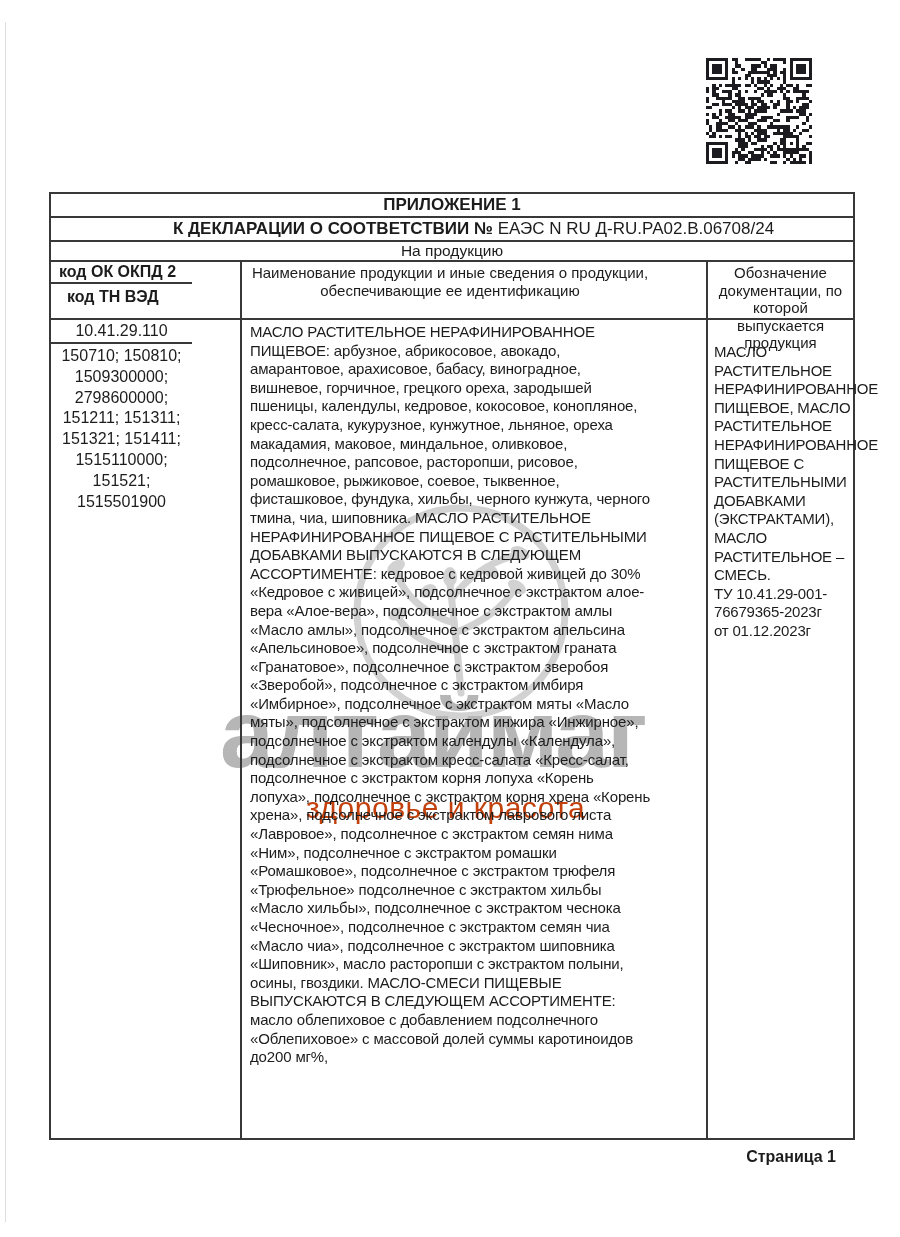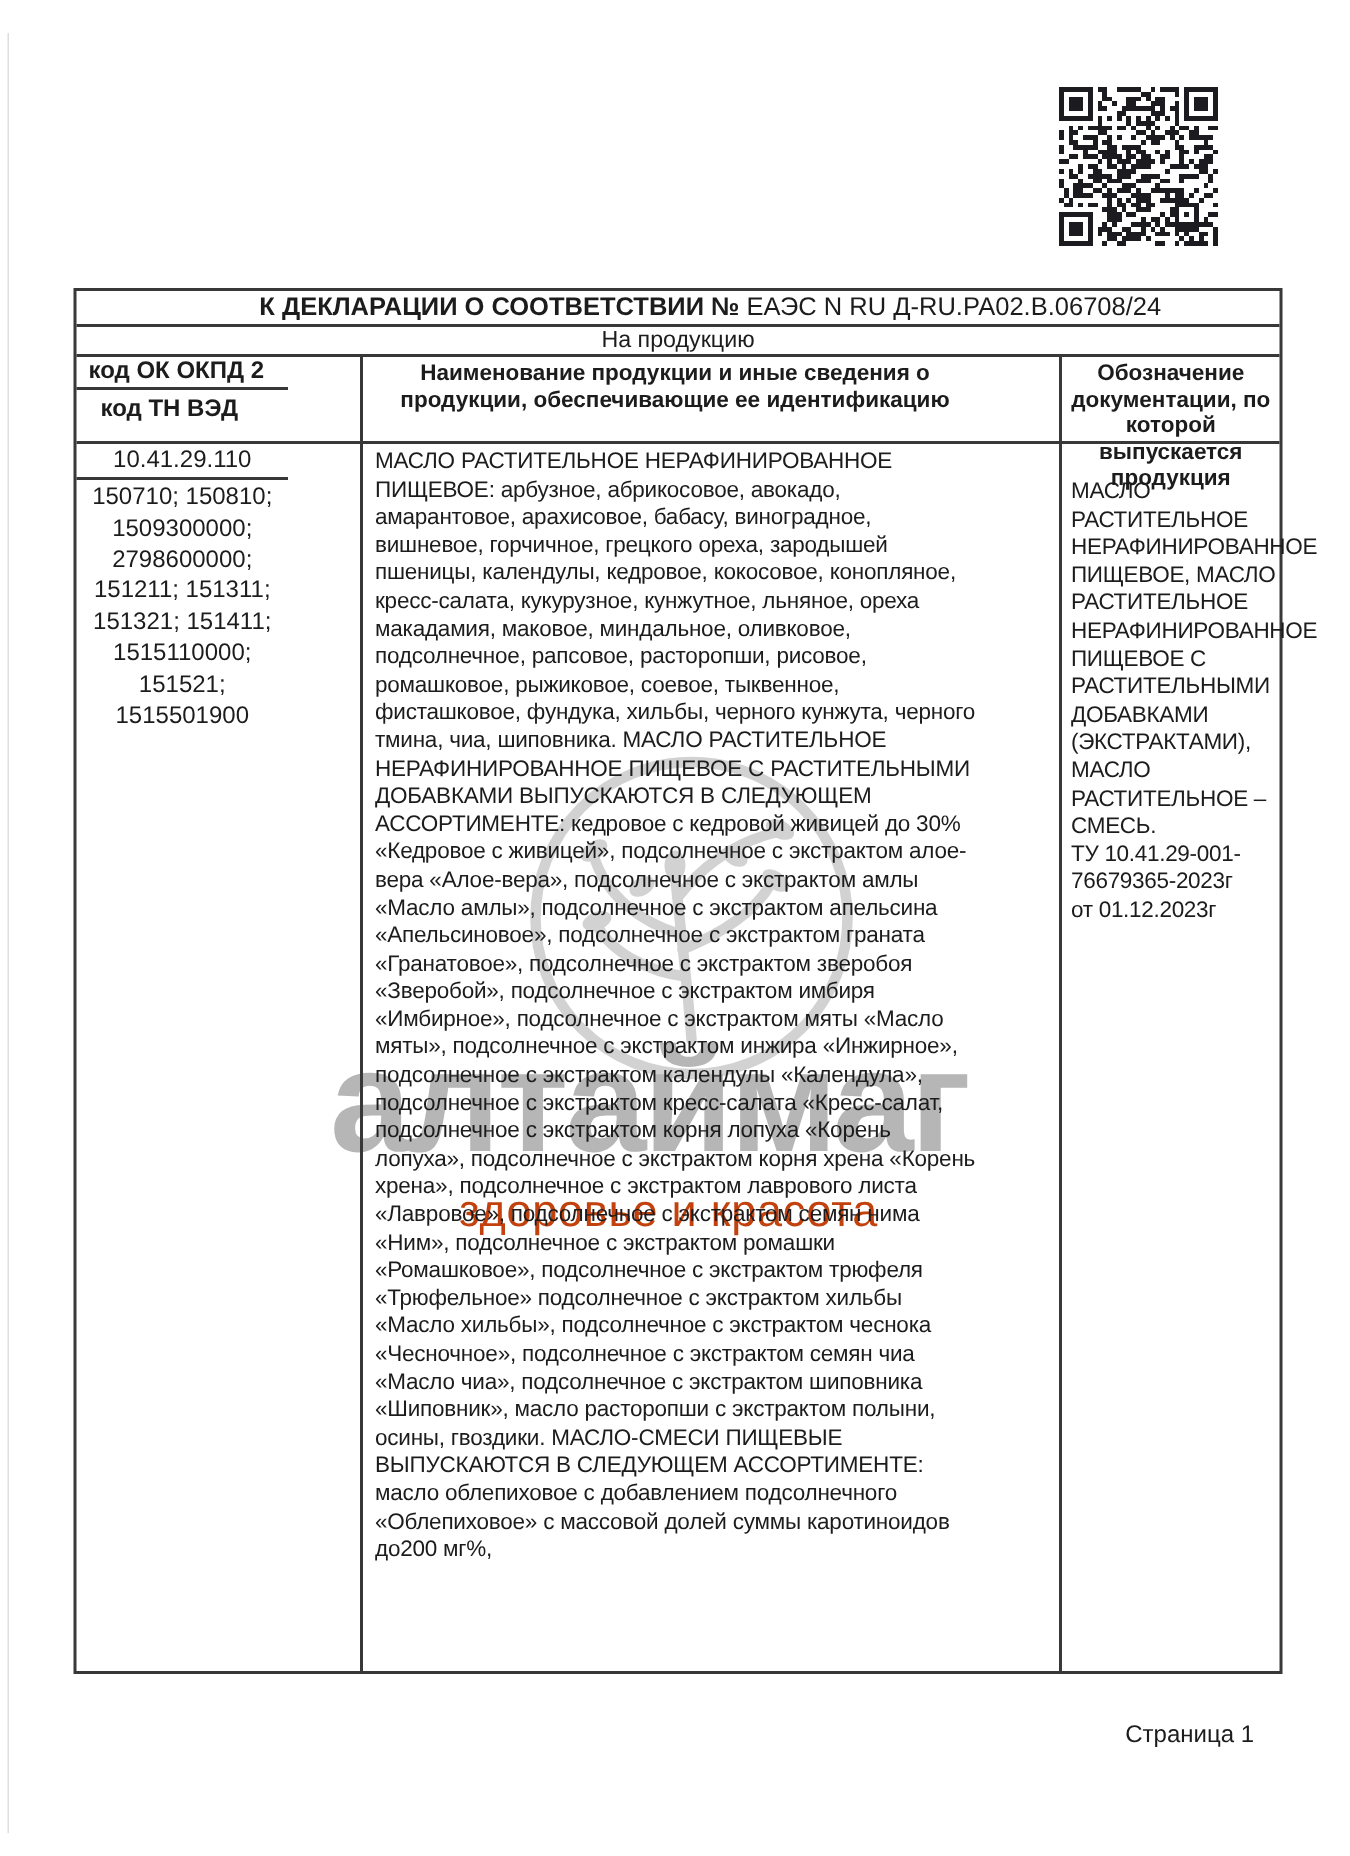--- a/index.html
+++ b/index.html
@@ -39,38 +39,38 @@
   .t-row.decl{height:22px;line-height:21px;font-size:17px;}
   .t-row.decl .b{font-weight:bold;margin-left:43px;}
   .t-row.sub{height:18px;line-height:18px;font-size:15.5px;}
 
   .t-grid{display:grid;grid-template-columns:141px 418px 1fr;gap:48px;}
   .t-grid.head{border-bottom:2px solid #383838;height:56px;}
   .c2h,.c3h,.c2,.c3{border-left:2px solid #383838;}
 
   .c1h-top{height:20px;border-bottom:2px solid #383838;font-weight:bold;font-size:16px;line-height:20px;padding-left:8px;}
   .c1h-bot{font-weight:bold;font-size:16px;line-height:20px;padding:3px 0 0 16px;}
-  .c2h,.c3h{font-weight:bold;font-size:15px;line-height:17.6px;text-align:center;padding:2px 4px 0 4px;box-sizing:border-box;}
+  .c2h,.c3h{font-weight:normal;font-size:15px;line-height:17.6px;text-align:center;padding:2px 4px 0 4px;box-sizing:border-box;}
 
   .t-grid.body{min-height:818px;}
   .c1{font-size:16px;text-align:center;}
   .okpd{height:22px;line-height:22px;border-bottom:2px solid #383838;}
   .codes{padding-top:2px;line-height:20.8px;}
   .c2{
     font-size:15px;line-height:18.6px;letter-spacing:-0.15px;
     padding:3px 7px 0 8px;box-sizing:border-box;text-align:left;
   }
   .c3{
     font-size:15px;line-height:18.6px;letter-spacing:-0.2px;
     padding:3px 4px 0 6px;box-sizing:border-box;text-align:left;
     white-space:pre-line;
     margin-top:20px;
   }
 
-  .footer{position:absolute;left:700px;top:1148px;width:136px;text-align:right;font-size:16px;z-index:2;}
+  .footer{position:absolute;left:700px;top:1148px;width:136px;text-align:right;font-size:16px;z-index:2;font-weight:bold;}
 </style>
 </head>
 <body>
 
 <div class="page">
 
   <div class="scan-edge"></div>
 
   <svg id="qr" class="qr" xmlns="http://www.w3.org/2000/svg" viewBox="0 0 106 106" shape-rendering="crispEdges">
       <path d="M0.00 0.00h3.21v3.21h-3.21zM3.21 0.00h3.21v3.21h-3.21zM6.42 0.00h3.21v3.21h-3.21zM9.64 0.00h3.21v3.21h-3.21zM12.85 0.00h3.21v3.21h-3.21zM16.06 0.00h3.21v3.21h-3.21zM19.27 0.00h3.21v3.21h-3.21zM25.70 0.00h3.21v3.21h-3.21zM28.91 0.00h3.21v3.21h-3.21zM38.55 0.00h3.21v3.21h-3.21zM41.76 0.00h3.21v3.21h-3.21zM44.97 0.00h3.21v3.21h-3.21zM48.18 0.00h3.21v3.21h-3.21zM51.39 0.00h3.21v3.21h-3.21zM61.03 0.00h3.21v3.21h-3.21zM67.45 0.00h3.21v3.21h-3.21zM70.67 0.00h3.21v3.21h-3.21zM73.88 0.00h3.21v3.21h-3.21zM77.09 0.00h3.21v3.21h-3.21zM83.52 0.00h3.21v3.21h-3.21zM86.73 0.00h3.21v3.21h-3.21zM89.94 0.00h3.21v3.21h-3.21zM93.15 0.00h3.21v3.21h-3.21zM96.36 0.00h3.21v3.21h-3.21zM99.58 0.00h3.21v3.21h-3.21zM102.79 0.00h3.21v3.21h-3.21zM0.00 3.21h3.21v3.21h-3.21zM19.27 3.21h3.21v3.21h-3.21zM28.91 3.21h3.21v3.21h-3.21zM54.61 3.21h3.21v3.21h-3.21zM57.82 3.21h3.21v3.21h-3.21zM77.09 3.21h3.21v3.21h-3.21zM83.52 3.21h3.21v3.21h-3.21zM102.79 3.21h3.21v3.21h-3.21zM0.00 6.42h3.21v3.21h-3.21zM6.42 6.42h3.21v3.21h-3.21zM9.64 6.42h3.21v3.21h-3.21zM12.85 6.42h3.21v3.21h-3.21zM19.27 6.42h3.21v3.21h-3.21zM28.91 6.42h3.21v3.21h-3.21zM32.12 6.42h3.21v3.21h-3.21zM44.97 6.42h3.21v3.21h-3.21zM48.18 6.42h3.21v3.21h-3.21zM51.39 6.42h3.21v3.21h-3.21zM57.82 6.42h3.21v3.21h-3.21zM64.24 6.42h3.21v3.21h-3.21zM67.45 6.42h3.21v3.21h-3.21zM83.52 6.42h3.21v3.21h-3.21zM89.94 6.42h3.21v3.21h-3.21zM93.15 6.42h3.21v3.21h-3.21zM96.36 6.42h3.21v3.21h-3.21zM102.79 6.42h3.21v3.21h-3.21zM0.00 9.64h3.21v3.21h-3.21zM6.42 9.64h3.21v3.21h-3.21zM9.64 9.64h3.21v3.21h-3.21zM12.85 9.64h3.21v3.21h-3.21zM19.27 9.64h3.21v3.21h-3.21zM25.70 9.64h3.21v3.21h-3.21zM35.33 9.64h3.21v3.21h-3.21zM44.97 9.64h3.21v3.21h-3.21zM48.18 9.64h3.21v3.21h-3.21zM61.03 9.64h3.21v3.21h-3.21zM64.24 9.64h3.21v3.21h-3.21zM67.45 9.64h3.21v3.21h-3.21zM77.09 9.64h3.21v3.21h-3.21zM83.52 9.64h3.21v3.21h-3.21zM89.94 9.64h3.21v3.21h-3.21zM93.15 9.64h3.21v3.21h-3.21zM96.36 9.64h3.21v3.21h-3.21zM102.79 9.64h3.21v3.21h-3.21zM0.00 12.85h3.21v3.21h-3.21zM6.42 12.85h3.21v3.21h-3.21zM9.64 12.85h3.21v3.21h-3.21zM12.85 12.85h3.21v3.21h-3.21zM19.27 12.85h3.21v3.21h-3.21zM25.70 12.85h3.21v3.21h-3.21zM28.91 12.85h3.21v3.21h-3.21zM41.76 12.85h3.21v3.21h-3.21zM44.97 12.85h3.21v3.21h-3.21zM48.18 12.85h3.21v3.21h-3.21zM51.39 12.85h3.21v3.21h-3.21zM54.61 12.85h3.21v3.21h-3.21zM57.82 12.85h3.21v3.21h-3.21zM61.03 12.85h3.21v3.21h-3.21zM67.45 12.85h3.21v3.21h-3.21zM73.88 12.85h3.21v3.21h-3.21zM77.09 12.85h3.21v3.21h-3.21zM83.52 12.85h3.21v3.21h-3.21zM89.94 12.85h3.21v3.21h-3.21zM93.15 12.85h3.21v3.21h-3.21zM96.36 12.85h3.21v3.21h-3.21zM102.79 12.85h3.21v3.21h-3.21zM0.00 16.06h3.21v3.21h-3.21zM19.27 16.06h3.21v3.21h-3.21zM38.55 16.06h3.21v3.21h-3.21zM41.76 16.06h3.21v3.21h-3.21zM61.03 16.06h3.21v3.21h-3.21zM64.24 16.06h3.21v3.21h-3.21zM67.45 16.06h3.21v3.21h-3.21zM77.09 16.06h3.21v3.21h-3.21zM83.52 16.06h3.21v3.21h-3.21zM102.79 16.06h3.21v3.21h-3.21zM0.00 19.27h3.21v3.21h-3.21zM3.21 19.27h3.21v3.21h-3.21zM6.42 19.27h3.21v3.21h-3.21zM9.64 19.27h3.21v3.21h-3.21zM12.85 19.27h3.21v3.21h-3.21zM16.06 19.27h3.21v3.21h-3.21zM19.27 19.27h3.21v3.21h-3.21zM25.70 19.27h3.21v3.21h-3.21zM32.12 19.27h3.21v3.21h-3.21zM38.55 19.27h3.21v3.21h-3.21zM44.97 19.27h3.21v3.21h-3.21zM51.39 19.27h3.21v3.21h-3.21zM57.82 19.27h3.21v3.21h-3.21zM64.24 19.27h3.21v3.21h-3.21zM70.67 19.27h3.21v3.21h-3.21zM77.09 19.27h3.21v3.21h-3.21zM83.52 19.27h3.21v3.21h-3.21zM86.73 19.27h3.21v3.21h-3.21zM89.94 19.27h3.21v3.21h-3.21zM93.15 19.27h3.21v3.21h-3.21zM96.36 19.27h3.21v3.21h-3.21zM99.58 19.27h3.21v3.21h-3.21zM102.79 19.27h3.21v3.21h-3.21zM25.70 22.48h3.21v3.21h-3.21zM44.97 22.48h3.21v3.21h-3.21zM51.39 22.48h3.21v3.21h-3.21zM54.61 22.48h3.21v3.21h-3.21zM57.82 22.48h3.21v3.21h-3.21zM61.03 22.48h3.21v3.21h-3.21zM77.09 22.48h3.21v3.21h-3.21zM6.42 25.70h3.21v3.21h-3.21zM12.85 25.70h3.21v3.21h-3.21zM19.27 25.70h3.21v3.21h-3.21zM22.48 25.70h3.21v3.21h-3.21zM25.70 25.70h3.21v3.21h-3.21zM28.91 25.70h3.21v3.21h-3.21zM32.12 25.70h3.21v3.21h-3.21zM38.55 25.70h3.21v3.21h-3.21zM41.76 25.70h3.21v3.21h-3.21zM48.18 25.70h3.21v3.21h-3.21zM57.82 25.70h3.21v3.21h-3.21zM64.24 25.70h3.21v3.21h-3.21zM73.88 25.70h3.21v3.21h-3.21zM80.30 25.70h3.21v3.21h-3.21zM83.52 25.70h3.21v3.21h-3.21zM89.94 25.70h3.21v3.21h-3.21zM99.58 25.70h3.21v3.21h-3.21zM102.79 25.70h3.21v3.21h-3.21zM0.00 28.91h3.21v3.21h-3.21zM6.42 28.91h3.21v3.21h-3.21zM9.64 28.91h3.21v3.21h-3.21zM25.70 28.91h3.21v3.21h-3.21zM28.91 28.91h3.21v3.21h-3.21zM51.39 28.91h3.21v3.21h-3.21zM54.61 28.91h3.21v3.21h-3.21zM61.03 28.91h3.21v3.21h-3.21zM70.67 28.91h3.21v3.21h-3.21zM73.88 28.91h3.21v3.21h-3.21zM77.09 28.91h3.21v3.21h-3.21zM86.73 28.91h3.21v3.21h-3.21zM89.94 28.91h3.21v3.21h-3.21zM0.00 32.12h3.21v3.21h-3.21zM6.42 32.12h3.21v3.21h-3.21zM16.06 32.12h3.21v3.21h-3.21zM19.27 32.12h3.21v3.21h-3.21zM22.48 32.12h3.21v3.21h-3.21zM32.12 32.12h3.21v3.21h-3.21zM38.55 32.12h3.21v3.21h-3.21zM48.18 32.12h3.21v3.21h-3.21zM57.82 32.12h3.21v3.21h-3.21zM61.03 32.12h3.21v3.21h-3.21zM64.24 32.12h3.21v3.21h-3.21zM67.45 32.12h3.21v3.21h-3.21zM73.88 32.12h3.21v3.21h-3.21zM80.30 32.12h3.21v3.21h-3.21zM86.73 32.12h3.21v3.21h-3.21zM89.94 32.12h3.21v3.21h-3.21zM93.15 32.12h3.21v3.21h-3.21zM96.36 32.12h3.21v3.21h-3.21zM99.58 32.12h3.21v3.21h-3.21zM6.42 35.33h3.21v3.21h-3.21zM9.64 35.33h3.21v3.21h-3.21zM22.48 35.33h3.21v3.21h-3.21zM28.91 35.33h3.21v3.21h-3.21zM32.12 35.33h3.21v3.21h-3.21zM54.61 35.33h3.21v3.21h-3.21zM61.03 35.33h3.21v3.21h-3.21zM64.24 35.33h3.21v3.21h-3.21zM77.09 35.33h3.21v3.21h-3.21zM96.36 35.33h3.21v3.21h-3.21zM0.00 38.55h3.21v3.21h-3.21zM9.64 38.55h3.21v3.21h-3.21zM12.85 38.55h3.21v3.21h-3.21zM16.06 38.55h3.21v3.21h-3.21zM19.27 38.55h3.21v3.21h-3.21zM22.48 38.55h3.21v3.21h-3.21zM32.12 38.55h3.21v3.21h-3.21zM35.33 38.55h3.21v3.21h-3.21zM41.76 38.55h3.21v3.21h-3.21zM44.97 38.55h3.21v3.21h-3.21zM48.18 38.55h3.21v3.21h-3.21zM51.39 38.55h3.21v3.21h-3.21zM77.09 38.55h3.21v3.21h-3.21zM80.30 38.55h3.21v3.21h-3.21zM89.94 38.55h3.21v3.21h-3.21zM93.15 38.55h3.21v3.21h-3.21zM96.36 38.55h3.21v3.21h-3.21zM99.58 38.55h3.21v3.21h-3.21zM0.00 41.76h3.21v3.21h-3.21zM16.06 41.76h3.21v3.21h-3.21zM25.70 41.76h3.21v3.21h-3.21zM28.91 41.76h3.21v3.21h-3.21zM32.12 41.76h3.21v3.21h-3.21zM35.33 41.76h3.21v3.21h-3.21zM44.97 41.76h3.21v3.21h-3.21zM51.39 41.76h3.21v3.21h-3.21zM54.61 41.76h3.21v3.21h-3.21zM64.24 41.76h3.21v3.21h-3.21zM70.67 41.76h3.21v3.21h-3.21zM80.30 41.76h3.21v3.21h-3.21zM83.52 41.76h3.21v3.21h-3.21zM89.94 41.76h3.21v3.21h-3.21zM102.79 41.76h3.21v3.21h-3.21zM6.42 44.97h3.21v3.21h-3.21zM9.64 44.97h3.21v3.21h-3.21zM16.06 44.97h3.21v3.21h-3.21zM19.27 44.97h3.21v3.21h-3.21zM22.48 44.97h3.21v3.21h-3.21zM28.91 44.97h3.21v3.21h-3.21zM32.12 44.97h3.21v3.21h-3.21zM35.33 44.97h3.21v3.21h-3.21zM38.55 44.97h3.21v3.21h-3.21zM44.97 44.97h3.21v3.21h-3.21zM48.18 44.97h3.21v3.21h-3.21zM54.61 44.97h3.21v3.21h-3.21zM57.82 44.97h3.21v3.21h-3.21zM67.45 44.97h3.21v3.21h-3.21zM70.67 44.97h3.21v3.21h-3.21zM80.30 44.97h3.21v3.21h-3.21zM96.36 44.97h3.21v3.21h-3.21zM99.58 44.97h3.21v3.21h-3.21zM0.00 48.18h3.21v3.21h-3.21zM3.21 48.18h3.21v3.21h-3.21zM25.70 48.18h3.21v3.21h-3.21zM32.12 48.18h3.21v3.21h-3.21zM38.55 48.18h3.21v3.21h-3.21zM41.76 48.18h3.21v3.21h-3.21zM44.97 48.18h3.21v3.21h-3.21zM51.39 48.18h3.21v3.21h-3.21zM54.61 48.18h3.21v3.21h-3.21zM57.82 48.18h3.21v3.21h-3.21zM61.03 48.18h3.21v3.21h-3.21zM67.45 48.18h3.21v3.21h-3.21zM80.30 48.18h3.21v3.21h-3.21zM86.73 48.18h3.21v3.21h-3.21zM93.15 48.18h3.21v3.21h-3.21zM96.36 48.18h3.21v3.21h-3.21zM99.58 48.18h3.21v3.21h-3.21zM12.85 51.39h3.21v3.21h-3.21zM19.27 51.39h3.21v3.21h-3.21zM22.48 51.39h3.21v3.21h-3.21zM32.12 51.39h3.21v3.21h-3.21zM35.33 51.39h3.21v3.21h-3.21zM41.76 51.39h3.21v3.21h-3.21zM48.18 51.39h3.21v3.21h-3.21zM51.39 51.39h3.21v3.21h-3.21zM54.61 51.39h3.21v3.21h-3.21zM57.82 51.39h3.21v3.21h-3.21zM73.88 51.39h3.21v3.21h-3.21zM77.09 51.39h3.21v3.21h-3.21zM80.30 51.39h3.21v3.21h-3.21zM83.52 51.39h3.21v3.21h-3.21zM89.94 51.39h3.21v3.21h-3.21zM93.15 51.39h3.21v3.21h-3.21zM96.36 51.39h3.21v3.21h-3.21zM0.00 54.61h3.21v3.21h-3.21zM6.42 54.61h3.21v3.21h-3.21zM12.85 54.61h3.21v3.21h-3.21zM22.48 54.61h3.21v3.21h-3.21zM25.70 54.61h3.21v3.21h-3.21zM38.55 54.61h3.21v3.21h-3.21zM41.76 54.61h3.21v3.21h-3.21zM44.97 54.61h3.21v3.21h-3.21zM48.18 54.61h3.21v3.21h-3.21zM70.67 54.61h3.21v3.21h-3.21zM93.15 54.61h3.21v3.21h-3.21zM96.36 54.61h3.21v3.21h-3.21zM102.79 54.61h3.21v3.21h-3.21zM6.42 57.82h3.21v3.21h-3.21zM9.64 57.82h3.21v3.21h-3.21zM19.27 57.82h3.21v3.21h-3.21zM22.48 57.82h3.21v3.21h-3.21zM25.70 57.82h3.21v3.21h-3.21zM28.91 57.82h3.21v3.21h-3.21zM32.12 57.82h3.21v3.21h-3.21zM38.55 57.82h3.21v3.21h-3.21zM41.76 57.82h3.21v3.21h-3.21zM44.97 57.82h3.21v3.21h-3.21zM54.61 57.82h3.21v3.21h-3.21zM57.82 57.82h3.21v3.21h-3.21zM61.03 57.82h3.21v3.21h-3.21zM64.24 57.82h3.21v3.21h-3.21zM80.30 57.82h3.21v3.21h-3.21zM83.52 57.82h3.21v3.21h-3.21zM86.73 57.82h3.21v3.21h-3.21zM89.94 57.82h3.21v3.21h-3.21zM99.58 57.82h3.21v3.21h-3.21zM0.00 61.03h3.21v3.21h-3.21zM12.85 61.03h3.21v3.21h-3.21zM22.48 61.03h3.21v3.21h-3.21zM25.70 61.03h3.21v3.21h-3.21zM32.12 61.03h3.21v3.21h-3.21zM35.33 61.03h3.21v3.21h-3.21zM38.55 61.03h3.21v3.21h-3.21zM51.39 61.03h3.21v3.21h-3.21zM54.61 61.03h3.21v3.21h-3.21zM57.82 61.03h3.21v3.21h-3.21zM67.45 61.03h3.21v3.21h-3.21zM70.67 61.03h3.21v3.21h-3.21zM80.30 61.03h3.21v3.21h-3.21zM99.58 61.03h3.21v3.21h-3.21zM0.00 64.24h3.21v3.21h-3.21zM9.64 64.24h3.21v3.21h-3.21zM12.85 64.24h3.21v3.21h-3.21zM16.06 64.24h3.21v3.21h-3.21zM19.27 64.24h3.21v3.21h-3.21zM28.91 64.24h3.21v3.21h-3.21zM41.76 64.24h3.21v3.21h-3.21zM44.97 64.24h3.21v3.21h-3.21zM48.18 64.24h3.21v3.21h-3.21zM64.24 64.24h3.21v3.21h-3.21zM96.36 64.24h3.21v3.21h-3.21zM3.21 67.45h3.21v3.21h-3.21zM9.64 67.45h3.21v3.21h-3.21zM12.85 67.45h3.21v3.21h-3.21zM22.48 67.45h3.21v3.21h-3.21zM25.70 67.45h3.21v3.21h-3.21zM32.12 67.45h3.21v3.21h-3.21zM38.55 67.45h3.21v3.21h-3.21zM41.76 67.45h3.21v3.21h-3.21zM44.97 67.45h3.21v3.21h-3.21zM51.39 67.45h3.21v3.21h-3.21zM61.03 67.45h3.21v3.21h-3.21zM64.24 67.45h3.21v3.21h-3.21zM67.45 67.45h3.21v3.21h-3.21zM70.67 67.45h3.21v3.21h-3.21zM73.88 67.45h3.21v3.21h-3.21zM77.09 67.45h3.21v3.21h-3.21zM80.30 67.45h3.21v3.21h-3.21zM89.94 67.45h3.21v3.21h-3.21zM102.79 67.45h3.21v3.21h-3.21zM3.21 70.67h3.21v3.21h-3.21zM9.64 70.67h3.21v3.21h-3.21zM12.85 70.67h3.21v3.21h-3.21zM16.06 70.67h3.21v3.21h-3.21zM19.27 70.67h3.21v3.21h-3.21zM28.91 70.67h3.21v3.21h-3.21zM32.12 70.67h3.21v3.21h-3.21zM35.33 70.67h3.21v3.21h-3.21zM48.18 70.67h3.21v3.21h-3.21zM51.39 70.67h3.21v3.21h-3.21zM54.61 70.67h3.21v3.21h-3.21zM57.82 70.67h3.21v3.21h-3.21zM70.67 70.67h3.21v3.21h-3.21zM77.09 70.67h3.21v3.21h-3.21zM80.30 70.67h3.21v3.21h-3.21zM86.73 70.67h3.21v3.21h-3.21zM96.36 70.67h3.21v3.21h-3.21zM99.58 70.67h3.21v3.21h-3.21zM0.00 73.88h3.21v3.21h-3.21zM6.42 73.88h3.21v3.21h-3.21zM32.12 73.88h3.21v3.21h-3.21zM38.55 73.88h3.21v3.21h-3.21zM44.97 73.88h3.21v3.21h-3.21zM51.39 73.88h3.21v3.21h-3.21zM54.61 73.88h3.21v3.21h-3.21zM57.82 73.88h3.21v3.21h-3.21zM67.45 73.88h3.21v3.21h-3.21zM70.67 73.88h3.21v3.21h-3.21zM73.88 73.88h3.21v3.21h-3.21zM77.09 73.88h3.21v3.21h-3.21zM80.30 73.88h3.21v3.21h-3.21zM83.52 73.88h3.21v3.21h-3.21zM93.15 73.88h3.21v3.21h-3.21zM3.21 77.09h3.21v3.21h-3.21zM6.42 77.09h3.21v3.21h-3.21zM12.85 77.09h3.21v3.21h-3.21zM19.27 77.09h3.21v3.21h-3.21zM22.48 77.09h3.21v3.21h-3.21zM32.12 77.09h3.21v3.21h-3.21zM38.55 77.09h3.21v3.21h-3.21zM41.76 77.09h3.21v3.21h-3.21zM48.18 77.09h3.21v3.21h-3.21zM51.39 77.09h3.21v3.21h-3.21zM57.82 77.09h3.21v3.21h-3.21zM61.03 77.09h3.21v3.21h-3.21zM77.09 77.09h3.21v3.21h-3.21zM80.30 77.09h3.21v3.21h-3.21zM83.52 77.09h3.21v3.21h-3.21zM86.73 77.09h3.21v3.21h-3.21zM89.94 77.09h3.21v3.21h-3.21zM102.79 77.09h3.21v3.21h-3.21zM28.91 80.30h3.21v3.21h-3.21zM32.12 80.30h3.21v3.21h-3.21zM35.33 80.30h3.21v3.21h-3.21zM41.76 80.30h3.21v3.21h-3.21zM51.39 80.30h3.21v3.21h-3.21zM54.61 80.30h3.21v3.21h-3.21zM57.82 80.30h3.21v3.21h-3.21zM73.88 80.30h3.21v3.21h-3.21zM77.09 80.30h3.21v3.21h-3.21zM89.94 80.30h3.21v3.21h-3.21zM0.00 83.52h3.21v3.21h-3.21zM3.21 83.52h3.21v3.21h-3.21zM6.42 83.52h3.21v3.21h-3.21zM9.64 83.52h3.21v3.21h-3.21zM12.85 83.52h3.21v3.21h-3.21zM16.06 83.52h3.21v3.21h-3.21zM19.27 83.52h3.21v3.21h-3.21zM32.12 83.52h3.21v3.21h-3.21zM35.33 83.52h3.21v3.21h-3.21zM38.55 83.52h3.21v3.21h-3.21zM44.97 83.52h3.21v3.21h-3.21zM48.18 83.52h3.21v3.21h-3.21zM67.45 83.52h3.21v3.21h-3.21zM73.88 83.52h3.21v3.21h-3.21zM77.09 83.52h3.21v3.21h-3.21zM83.52 83.52h3.21v3.21h-3.21zM89.94 83.52h3.21v3.21h-3.21zM99.58 83.52h3.21v3.21h-3.21zM102.79 83.52h3.21v3.21h-3.21zM0.00 86.73h3.21v3.21h-3.21zM19.27 86.73h3.21v3.21h-3.21zM32.12 86.73h3.21v3.21h-3.21zM35.33 86.73h3.21v3.21h-3.21zM38.55 86.73h3.21v3.21h-3.21zM54.61 86.73h3.21v3.21h-3.21zM61.03 86.73h3.21v3.21h-3.21zM64.24 86.73h3.21v3.21h-3.21zM70.67 86.73h3.21v3.21h-3.21zM77.09 86.73h3.21v3.21h-3.21zM89.94 86.73h3.21v3.21h-3.21zM96.36 86.73h3.21v3.21h-3.21zM0.00 89.94h3.21v3.21h-3.21zM6.42 89.94h3.21v3.21h-3.21zM9.64 89.94h3.21v3.21h-3.21zM12.85 89.94h3.21v3.21h-3.21zM19.27 89.94h3.21v3.21h-3.21zM28.91 89.94h3.21v3.21h-3.21zM35.33 89.94h3.21v3.21h-3.21zM48.18 89.94h3.21v3.21h-3.21zM51.39 89.94h3.21v3.21h-3.21zM54.61 89.94h3.21v3.21h-3.21zM57.82 89.94h3.21v3.21h-3.21zM64.24 89.94h3.21v3.21h-3.21zM70.67 89.94h3.21v3.21h-3.21zM73.88 89.94h3.21v3.21h-3.21zM77.09 89.94h3.21v3.21h-3.21zM80.30 89.94h3.21v3.21h-3.21zM83.52 89.94h3.21v3.21h-3.21zM86.73 89.94h3.21v3.21h-3.21zM89.94 89.94h3.21v3.21h-3.21zM93.15 89.94h3.21v3.21h-3.21zM96.36 89.94h3.21v3.21h-3.21zM99.58 89.94h3.21v3.21h-3.21zM0.00 93.15h3.21v3.21h-3.21zM6.42 93.15h3.21v3.21h-3.21zM9.64 93.15h3.21v3.21h-3.21zM12.85 93.15h3.21v3.21h-3.21zM19.27 93.15h3.21v3.21h-3.21zM25.70 93.15h3.21v3.21h-3.21zM28.91 93.15h3.21v3.21h-3.21zM32.12 93.15h3.21v3.21h-3.21zM41.76 93.15h3.21v3.21h-3.21zM44.97 93.15h3.21v3.21h-3.21zM54.61 93.15h3.21v3.21h-3.21zM61.03 93.15h3.21v3.21h-3.21zM67.45 93.15h3.21v3.21h-3.21zM77.09 93.15h3.21v3.21h-3.21zM80.30 93.15h3.21v3.21h-3.21zM83.52 93.15h3.21v3.21h-3.21zM86.73 93.15h3.21v3.21h-3.21zM89.94 93.15h3.21v3.21h-3.21zM102.79 93.15h3.21v3.21h-3.21zM0.00 96.36h3.21v3.21h-3.21zM6.42 96.36h3.21v3.21h-3.21zM9.64 96.36h3.21v3.21h-3.21zM12.85 96.36h3.21v3.21h-3.21zM19.27 96.36h3.21v3.21h-3.21zM25.70 96.36h3.21v3.21h-3.21zM32.12 96.36h3.21v3.21h-3.21zM35.33 96.36h3.21v3.21h-3.21zM38.55 96.36h3.21v3.21h-3.21zM44.97 96.36h3.21v3.21h-3.21zM48.18 96.36h3.21v3.21h-3.21zM51.39 96.36h3.21v3.21h-3.21zM54.61 96.36h3.21v3.21h-3.21zM64.24 96.36h3.21v3.21h-3.21zM67.45 96.36h3.21v3.21h-3.21zM70.67 96.36h3.21v3.21h-3.21zM77.09 96.36h3.21v3.21h-3.21zM83.52 96.36h3.21v3.21h-3.21zM93.15 96.36h3.21v3.21h-3.21zM96.36 96.36h3.21v3.21h-3.21zM102.79 96.36h3.21v3.21h-3.21zM0.00 99.58h3.21v3.21h-3.21zM19.27 99.58h3.21v3.21h-3.21zM32.12 99.58h3.21v3.21h-3.21zM35.33 99.58h3.21v3.21h-3.21zM41.76 99.58h3.21v3.21h-3.21zM44.97 99.58h3.21v3.21h-3.21zM48.18 99.58h3.21v3.21h-3.21zM51.39 99.58h3.21v3.21h-3.21zM57.82 99.58h3.21v3.21h-3.21zM80.30 99.58h3.21v3.21h-3.21zM86.73 99.58h3.21v3.21h-3.21zM93.15 99.58h3.21v3.21h-3.21zM102.79 99.58h3.21v3.21h-3.21zM0.00 102.79h3.21v3.21h-3.21zM3.21 102.79h3.21v3.21h-3.21zM6.42 102.79h3.21v3.21h-3.21zM9.64 102.79h3.21v3.21h-3.21zM12.85 102.79h3.21v3.21h-3.21zM16.06 102.79h3.21v3.21h-3.21zM19.27 102.79h3.21v3.21h-3.21zM28.91 102.79h3.21v3.21h-3.21zM38.55 102.79h3.21v3.21h-3.21zM41.76 102.79h3.21v3.21h-3.21zM64.24 102.79h3.21v3.21h-3.21zM67.45 102.79h3.21v3.21h-3.21zM77.09 102.79h3.21v3.21h-3.21zM83.52 102.79h3.21v3.21h-3.21zM86.73 102.79h3.21v3.21h-3.21zM89.94 102.79h3.21v3.21h-3.21zM93.15 102.79h3.21v3.21h-3.21zM96.36 102.79h3.21v3.21h-3.21zM102.79 102.79h3.21v3.21h-3.21z" fill="#1b1b20"></path>
@@ -94,20 +94,21 @@
         <ellipse cx="108" cy="84" rx="7" ry="10"></ellipse>
         <ellipse cx="86" cy="98" rx="9" ry="6" transform="rotate(-30 86 98)"></ellipse>
         <ellipse cx="148" cy="78" rx="9" ry="6" transform="rotate(30 148 78)"></ellipse>
       </g>
     </svg>
     <div class="wm-brand">алтаймаг</div>
     <div class="wm-tagline">здоровье и красота</div>
   </div>
 
   <div class="doc-table">
+    <div class="t-row title">ПРИЛОЖЕНИЕ 1</div>
     <div class="t-row decl">
       <span class="b">К ДЕКЛАРАЦИИ О СООТВЕТСТВИИ № </span><span>ЕАЭС N RU Д-RU.РА02.В.06708/24</span>
     </div>
     <div class="t-row sub">На продукцию</div>
 
     <div class="t-grid head">
       <div class="c1h">
         <div class="c1h-top">код ОК ОКПД 2</div>
         <div class="c1h-bot">код ТН ВЭД</div>
       </div>

